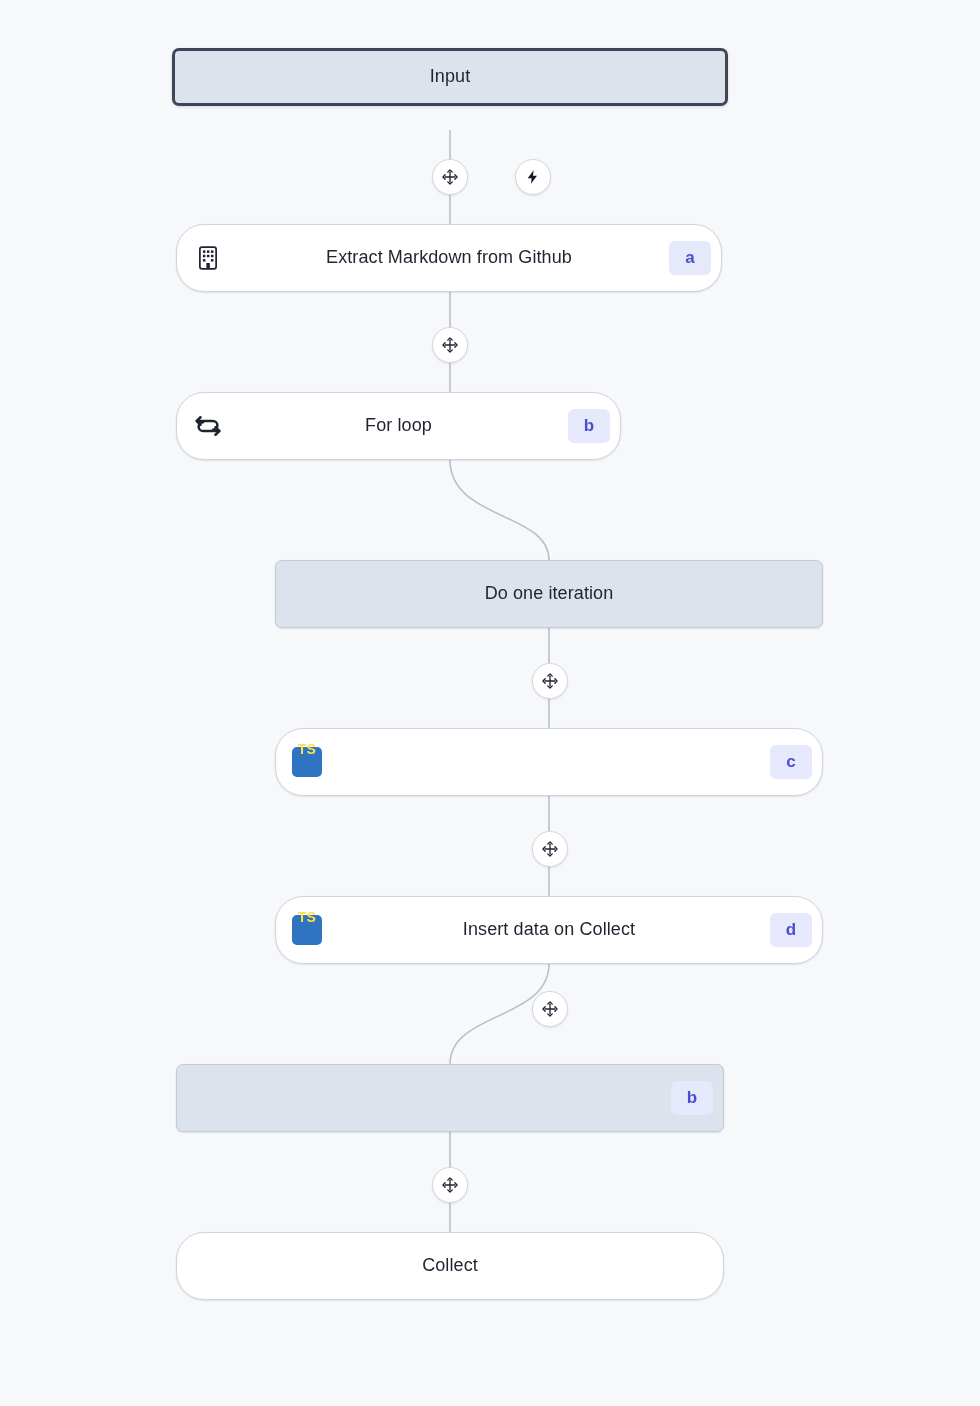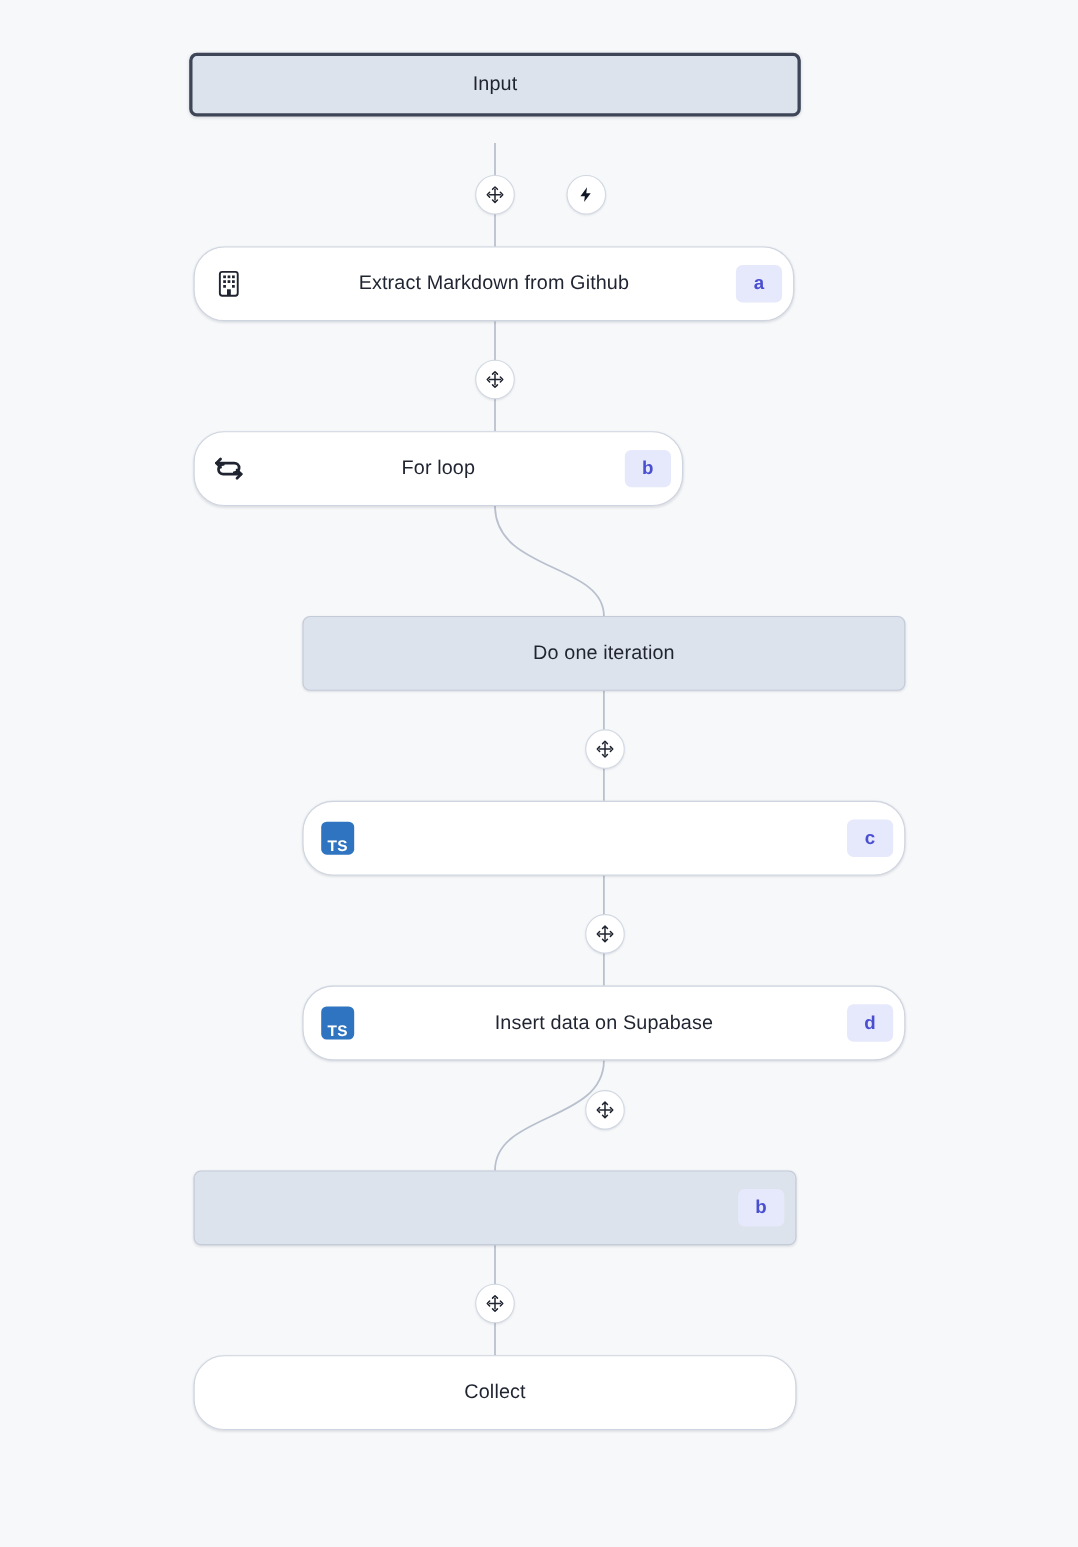--- a/index.html
+++ b/index.html
@@ -89,27 +89,27 @@
     height: 34px;
     display: flex;
     align-items: center;
     justify-content: center;
   }
   .ts-badge {
     width: 30px;
     height: 30px;
     border-radius: 5px;
     background: #2f74c0;
-    color: #ffffff;
+    color: #fde047;
     font-size: 14px;
     font-weight: bold;
     display: flex;
     align-items: flex-end;
     justify-content: center;
-    padding-bottom: 0;
+    padding-bottom: 20px;
     box-sizing: border-box;
     letter-spacing: 0.3px;
   }
   
   .handle {
     position: absolute;
     width: 34px;
     height: 34px;
     border-radius: 50%;
     background: #ffffff;
@@ -194,21 +194,21 @@
         </span>
       </span>
       <span class="badge">c</span>
     </div>
     <div class="node plain" style="left: 275px; top: 896px; width: 548px; height: 68px;">
       <span class="icon-slot">
         <span>
           <span class="ts-badge">TS</span>
         </span>
       </span>
-      <span class="label">Insert data on Supabase</span>
+      <span class="label">Insert data on Collect</span>
       <span class="badge">d</span>
     </div>
     <div class="node grey" style="left: 176px; top: 1064px; width: 548px; height: 68px;">
       <span class="badge">b</span>
     </div>
     <div class="node plain" style="left: 176px; top: 1232px; width: 548px; height: 68px;">
       <span class="label">Collect</span>
     </div>
     <div class="handle" style="left: 432px; top: 159px;">
       <svg width="18" height="18" viewBox="0 0 24 24" xmlns="http://www.w3.org/2000/svg" fill="none" stroke="#1f2430" stroke-width="1.8" stroke-linecap="round" stroke-linejoin="round">

